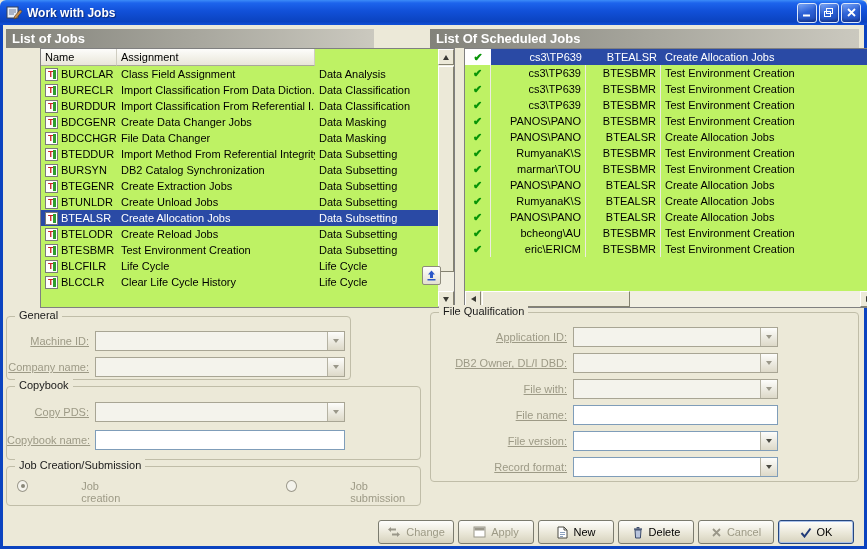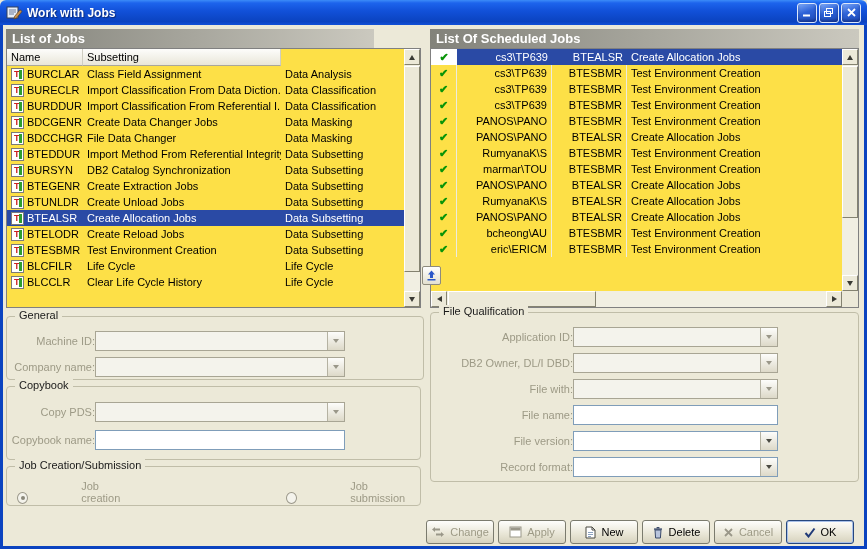--- a/index.html
+++ b/index.html
@@ -32,21 +32,21 @@
   .b-bottom{left:0;right:0;bottom:0;height:3px;}
   
   .panel-title{
     position:absolute;height:19px;display:flex;align-items:center;
     padding-left:6px;color:#fff;font-weight:bold;font-size:13px;
     background:linear-gradient(90deg,var(--header-grad-start,#82827A),var(--header-grad-end,#CBC9BF));
   }
   .lp-title{left:6px;top:29px;width:368px;}
   .rp-title{left:430px;top:29px;width:429px;}
   
-  .listview{position:absolute;background:#fde047;border:1px solid #808080;overflow:hidden;}
+  .listview{position:absolute;background:#bef264;border:1px solid #808080;overflow:hidden;margin-left:34px;}
   .lp{left:6px;top:48px;width:415px;height:260px;}
   .rp{left:430px;top:48px;width:429px;height:260px;}
   .lv-head{display:flex;height:17px;margin-right:16px;}
   .th{
     height:17px;line-height:15px;padding:1px 4px;white-space:nowrap;overflow:hidden;
     background:linear-gradient(#FDFDFB,#E9E6D9);
     border-right:1px solid #CFCDC1;border-bottom:1px solid #A9A79B;
   }
   .thlast{flex:1;border-right:none;}
   .lv-body{position:relative;overflow:hidden;}
@@ -92,52 +92,52 @@
   
   .transfer-btn{
     position:absolute;left:422px;top:266px;width:19px;height:19px;padding:0;
     background:linear-gradient(#FFFFFF,#E3E0CF);border:1px solid #8E8B7D;border-radius:2px;
     display:flex;align-items:center;justify-content:center;
   }
   .ticon{display:inline-flex;}
   
   .groupbox{position:absolute;border:1px solid #C0BDA8;border-radius:4px;}
   .gtitle{position:absolute;top:-8px;left:8px;background:#ECE9D8;padding:0 4px;font-size:11px;color:#1a1a1a;}
-  .general{left:6px;top:316px;width:418px;height:64px;}
+  .general{left:6px;top:316px;width:345px;height:64px;}
   .copybook{left:6px;top:386px;width:415px;height:74px;}
   .jobgroup{left:6px;top:466px;width:415px;height:40px;}
   .filequal{left:430px;top:312px;width:429px;height:170px;}
   .general .gbody{padding-top:11px;}
   .copybook .gbody{padding-top:11px;}
   .filequal .gbody{padding-top:11px;}
   .form-row{display:flex;align-items:center;height:26px;}
   .copybook .form-row{height:28px;}
-  .flabel{text-align:right;color:#9D9A86;white-space:nowrap;overflow:hidden;}
+  .flabel{text-align:right;padding-right:6px;color:#9D9A86;white-space:nowrap;overflow:hidden;text-decoration:underline;}
   .g-left .flabel{width:88px;min-width:88px;}
   .g-right .flabel{width:142px;min-width:142px;}
   .combo{display:flex;height:20px;background:#fff;border:1px solid #7F9DB9;}
   .g-left .combo,.g-left .tinput{width:250px;}
   .g-right .combo,.g-right .tinput{width:205px;}
   .combo.dis{background:#F4F3EC;border-color:#A8A594;}
   .cfield{flex:1;padding:0 3px;line-height:18px;overflow:hidden;}
   .cbtn{width:17px;background:linear-gradient(#FDFDFB,#DDD9C8);border-left:1px solid #B5B2A2;display:flex;align-items:center;justify-content:center;}
   .carrow{width:0;height:0;border-left:3px solid transparent;border-right:3px solid transparent;border-top:4px solid #4a4a42;}
   .combo.dis .carrow{border-top-color:#9a9789;}
   .tinput{height:20px;border:1px solid #7F9DB9;background:#fff;font-family:"Liberation Sans",sans-serif;font-size:11px;padding:0 3px;}
   
   .radio-row{display:flex;align-items:center;padding:13px 0 0 10px;}
-  .radio-opt{display:inline-flex;align-items:flex-end;gap:48px;}
+  .radio-opt{display:inline-flex;align-items:flex-start;gap:48px;}
   .opt2{margin-left:150px;}
   .rcircle{width:12px;height:12px;border-radius:50%;border:1px solid #9a9789;background:#F4F3EC;display:inline-flex;align-items:center;justify-content:center;}
   .rdot{width:4px;height:4px;border-radius:50%;background:#8a887a;}
   .rlabel{margin-left:5px;color:#9D9A86;}
   
   .button-bar{position:absolute;top:520px;right:13px;display:flex;gap:4px;}
   .xpbtn{
-    width:68px;height:24px;display:flex;align-items:center;justify-content:center;gap:5px;
+    width:76px;height:24px;display:flex;align-items:center;justify-content:center;gap:5px;
     background:linear-gradient(#FEFEFC,#E8E5D5 60%,#D6D2BE);
     border:1px solid #7B7B6E;border-radius:3px;
     font-family:"Liberation Sans",sans-serif;font-size:11px;color:#000;padding:0;
   }
   .xpbtn.dis{color:#9D9A86;}
   .xpbtn.foc{border-color:#26477E;box-shadow:inset 0 0 0 1px #A8C0E8;}
   .bicon{display:inline-flex;align-items:center;}
 </style>
 </head>
 <body>
@@ -179,21 +179,21 @@
   <div class="panel-title lp-title">
       <span>List of Jobs</span>
     </div>
   <div class="panel-title rp-title">
       <span>List Of Scheduled Jobs</span>
     </div>
 
   <div class="listview lp">
     <div class="lv-head">
       <span class="th w-lname">Name</span>
-      <span class="th w-ldesc">Subsetting</span>
+      <span class="th w-ldesc">Assignment</span>
     </div>
     <div class="lv-body">
         <div class="trow">
           <span class="cell w-lname">
             <span class="job-icon">T</span>
             <span>BURCLAR</span>
           </span>
           <span class="cell w-ldesc">Class Field Assignment</span>
           <span class="cell w-lproc">Data Analysis</span>
         </div>

